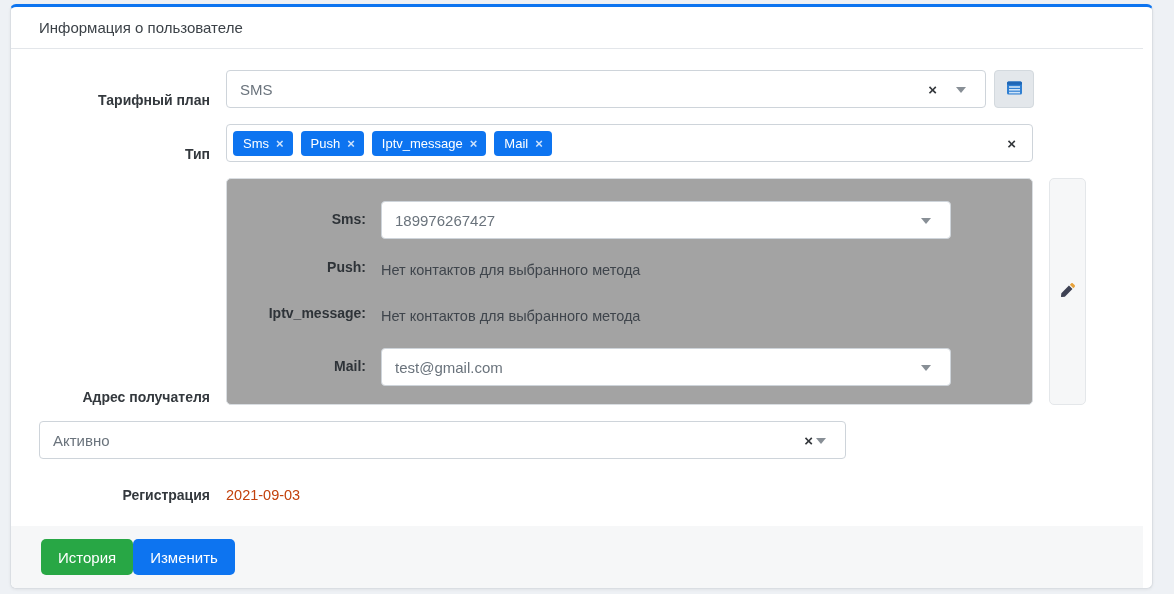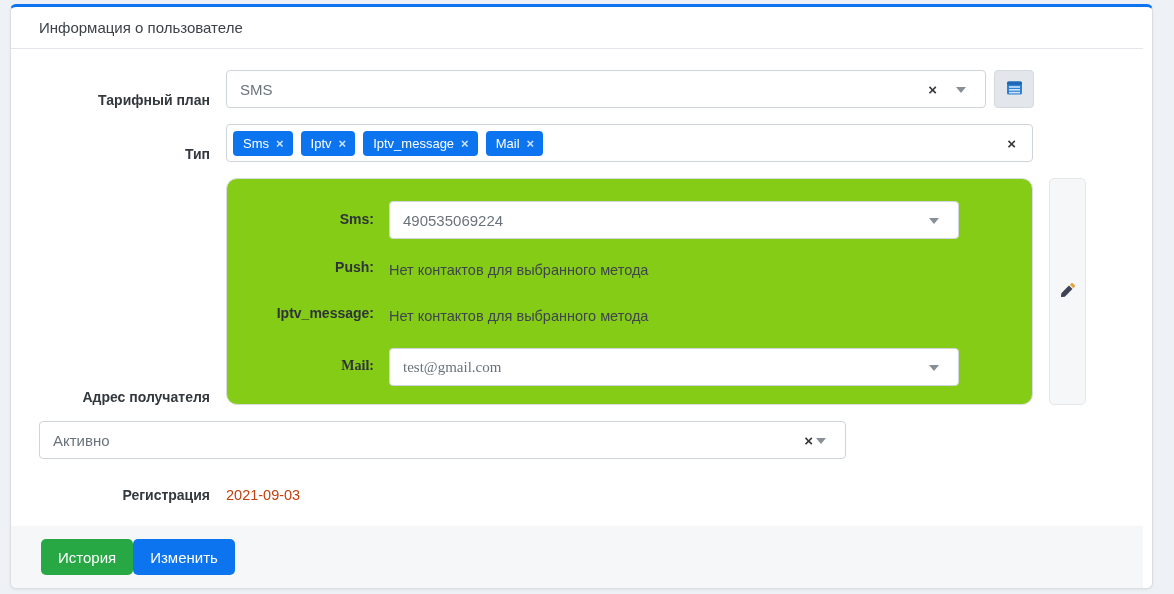--- a/index.html
+++ b/index.html
@@ -158,31 +158,31 @@
     color: #34383c;
     cursor: pointer;
     line-height: 1;
   }
 
   
   .addr-wrap { display: flex; align-items: stretch; width: 860px; }
   .addr-panel {
     width: 807px;
     border: 1px solid #d9dde1;
-    border-radius: 11px;
-    background: #84cc16;
-    box-sizing: border-box;
-    padding: 22px 0 18px 12px;
+    border-radius: 5px;
+    background: #a3a3a3;
+    box-sizing: border-box;
+    padding: 22px 0 18px 4px;
   }
   .addr-row {
     display: flex;
     align-items: flex-start;
     margin-bottom: 17px;
   }
-  .addr-row:last-child { margin-bottom: 0; font-family: Liberation Serif, serif; }
+  .addr-row:last-child { margin-bottom: 0; }
   .addr-label {
     width: 135px;
     margin-right: 15px;
     text-align: right;
     font-weight: bold;
     font-size: 14px;
     color: #2e3338;
     padding-top: 10px;
     flex-shrink: 0;
   }
@@ -273,21 +273,21 @@
 
     <div class="form-row">
       <div class="f-label">Тип</div>
       <div class="control">
         <div class="multi-box">
           <span class="tag">
             <span>Sms</span>
             <span class="tag-remove">×</span>
           </span>
           <span class="tag">
-            <span>Iptv</span>
+            <span>Push</span>
             <span class="tag-remove">×</span>
           </span>
           <span class="tag">
             <span>Iptv_message</span>
             <span class="tag-remove">×</span>
           </span>
           <span class="tag">
             <span>Mail</span>
             <span class="tag-remove">×</span>
           </span>
@@ -297,21 +297,21 @@
     </div>
 
     <div class="form-row">
       <div class="f-label" style="padding-top: 8px;">Адрес получателя</div>
       <div class="addr-wrap">
         <div class="addr-panel">
 
           <div class="addr-row">
             <div class="addr-label">Sms:</div>
             <div class="sel-box">
-              <span class="sel-value">490535069224</span>
+              <span class="sel-value">189976267427</span>
               <span class="sel-arrow"></span>
             </div>
           </div>
 
           <div class="addr-row text-row">
             <div class="addr-label text-row-label">Push:</div>
             <div class="addr-text">Нет контактов для выбранного метода</div>
           </div>
 
           <div class="addr-row text-row">

